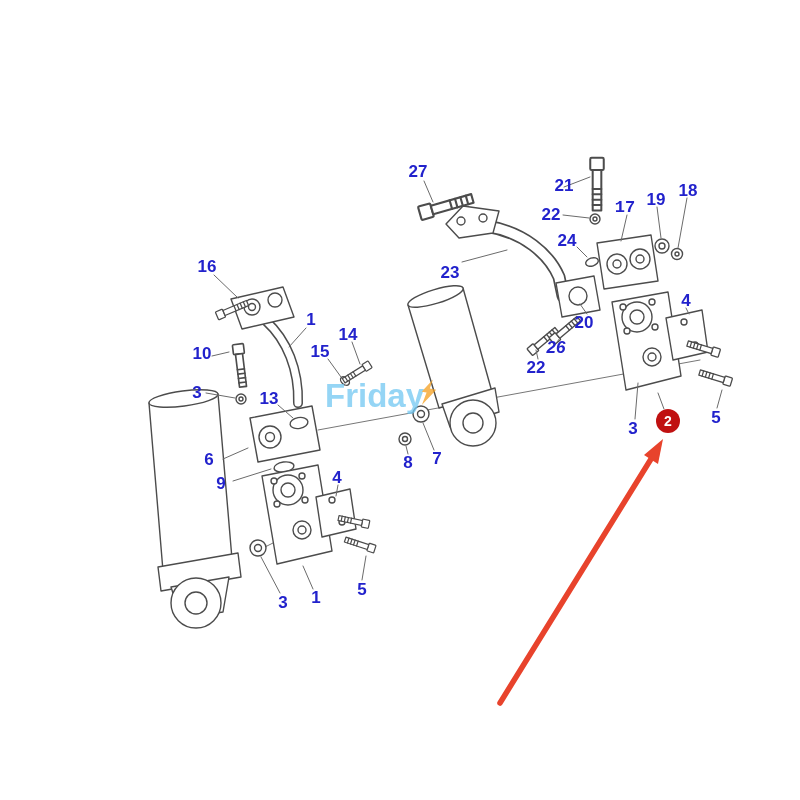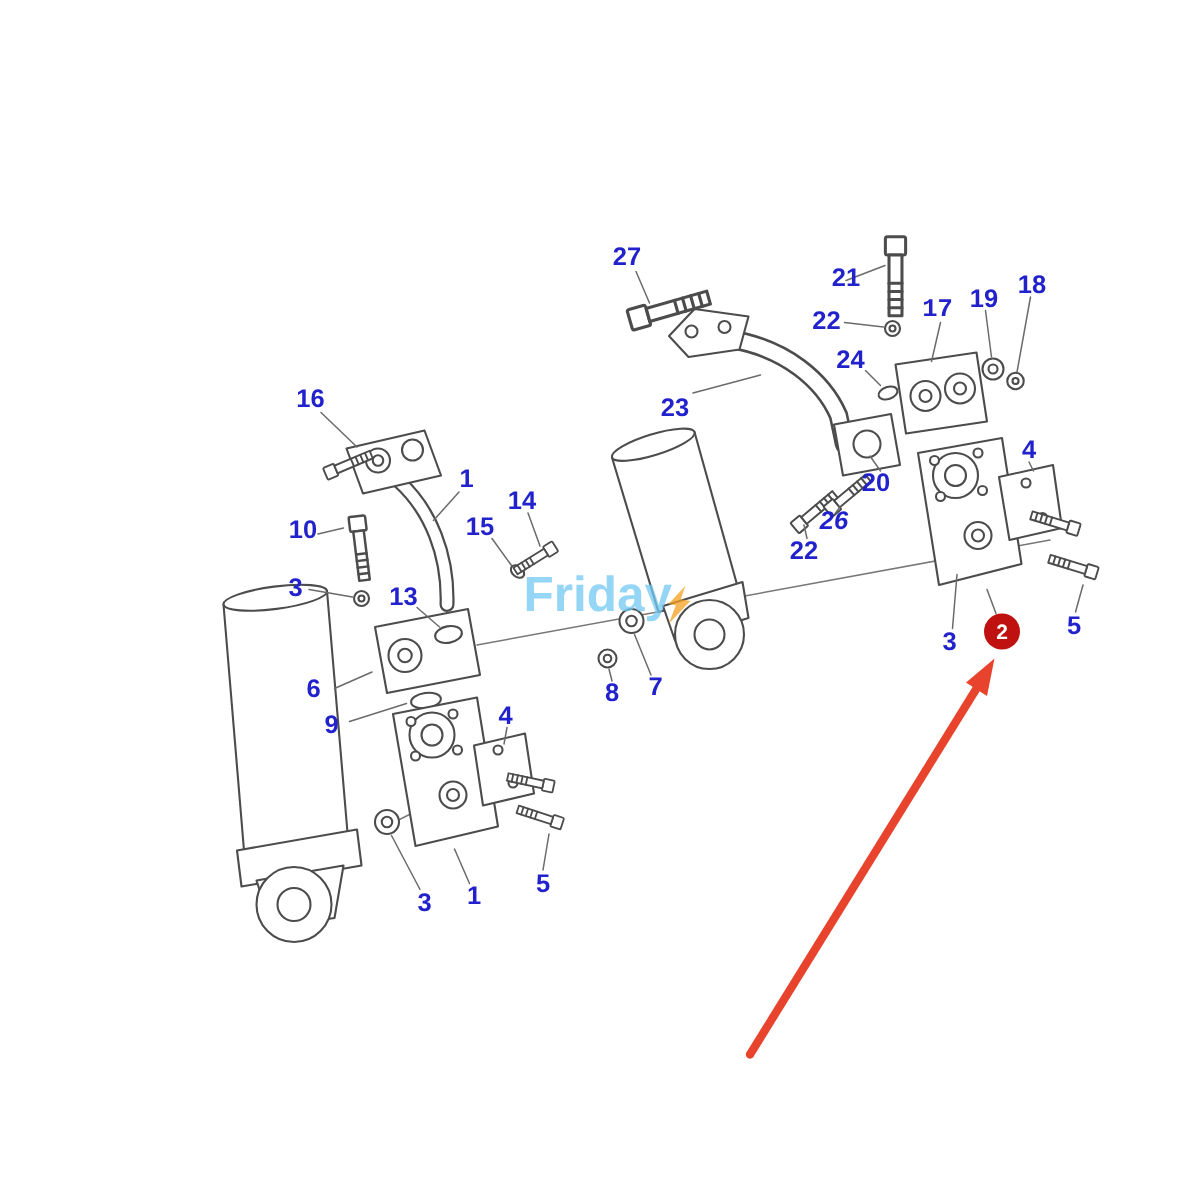--- a/index.html
+++ b/index.html
@@ -24,23 +24,23 @@
     border-radius:50%;
     background:var(--color-highlight_bg, #c01111);
     color:var(--color-highlight_text, #fff);
     font-weight:700;
     font-size:14px;
     display:flex; align-items:center; justify-content:center;
     line-height:1;
   }
   .watermark {
     position:absolute;
-    left:404px; top:396px;
+    left:380px; top:396px;
     transform:translate(-50%,-50%);
-    display:flex; align-items:flex-end;
+    display:flex; align-items:flex-start;
     opacity:0.75;
     font-weight:700;
     font-size:33px;
     letter-spacing:0;
     white-space:nowrap;
     pointer-events:none;
   }
   .wm-blue { color:var(--color-watermark_blue, #72c8f2); }
   .wm-gray { color:var(--color-watermark_gray, #a9aeb6); }
   .wm-bolt { margin:0 -2px; transform:rotate(10deg) translateY(2px); }

